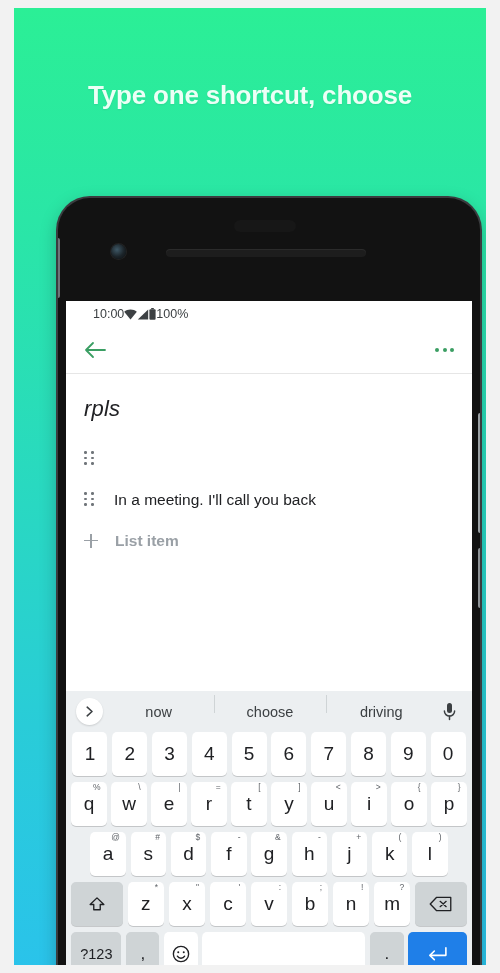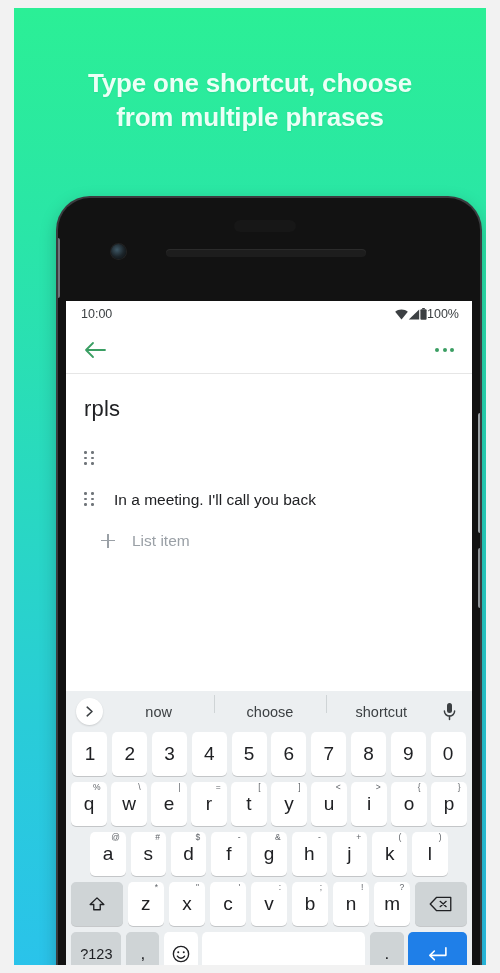--- a/index.html
+++ b/index.html
@@ -19,21 +19,21 @@
     top: 8px;
     width: 472px;
     height: 957px;
     background: linear-gradient(180deg, #2bef96 0%, #2ae6a6 22%, #29d8c2 52%, #29ccd8 75%, #2ac3ea 100%);
     overflow: hidden;
   }
 
   
   .headline {
     position: absolute;
-    top: 58px;
+    top: 70px;
     left: 0;
     width: 472px;
     text-align: center;
     color: #ecfff6;
     font-weight: bold;
     font-size: 26px;
     line-height: 34px;
     letter-spacing: -0.2px;
     text-shadow: 0 1px 2px rgba(0,0,0,0.07);
   }
@@ -102,22 +102,22 @@
     position: absolute;
     left: 8px; top: 103px;
     width: 406px; height: 687px;
     background: #ffffff;
     overflow: hidden;
   }
 
   
   .statusbar {
     height: 26px;
-    display: flex; align-items: center; justify-content: space-between;
-    padding: 0 13px 0 15px;
+    display: flex; align-items: center; 
+    padding: 0 13px 0 27px;
     font-size: 12.5px; color: #3c4043;
   }
   .status-right { display: flex; align-items: center; }
   .ic-wifi { width: 13px; height: 11px; display: block; }
   .ic-signal { width: 12px; height: 11px; display: block; }
   .ic-batt { width: 7px; height: 12px; display: block; }
   .batt-pct { font-size: 12.5px; }
 
   
   .appbar {
@@ -126,21 +126,21 @@
   }
   .ic-back { width: 22px; height: 20px; display: block; }
   .ic-more { display: flex; gap: 3.5px; align-items: center; }
   .ic-more i { width: 4px; height: 4px; border-radius: 50%; background: #3a9e63; display: block; }
 
   .divider { height: 1px; background: #e6e6e6; margin: 0 0 0 0; }
 
   
   .shortcut-title {
     padding: 22px 0 6px 18px;
-    font-size: 22px; color: #202124; letter-spacing: 0.2px;
+    font-size: 22px; color: #202124; letter-spacing: 0.2px; font-style: italic;
   }
 
   
   .phrase-list { padding-top: 10px; }
   .phrase-row {
     display: flex; align-items: center;
     height: 41px; padding: 0 16px 0 18px;
     position: relative;
   }
   .drag-handle {
@@ -169,21 +169,21 @@
     border-radius: 0 50% 50% 50%;
     transform: rotate(45deg);
   }
   .clear-btn {
     position: absolute; right: 19px; top: 50%; transform: translateY(-50%);
     width: 20px; height: 20px; border-radius: 50%; background: #6e7276;
     display: flex; align-items: center; justify-content: center;
   }
   .clear-btn svg { width: 11px; height: 11px; display: block; }
 
-  .addrow { display: flex; align-items: center; height: 41px; padding: 0 35px; }
+  .addrow { display: flex; align-items: center; height: 41px; padding: 0 18px; font-weight: bold; }
   .plus-ic {
     width: 14px; height: 14px; margin-right: 17px; position: relative; flex: 0 0 14px;
   }
   .plus-ic:before, .plus-ic:after {
     content: ""; position: absolute; background: #9aa0a6;
   }
   .plus-ic:before { left: 0; top: 6px; width: 14px; height: 1.6px; }
   .plus-ic:after { top: 0; left: 6.2px; height: 14px; width: 1.6px; }
   .addrow-label { font-size: 15.5px; color: #9aa0a6; }
 
@@ -266,21 +266,20 @@
   .key.enter { flex: 1.75; }
   .key svg { display: block; }
 </style>
 </head>
 <body>
 
 <div class="promo">
 
   <div class="headline">
     <div>Type one shortcut, choose</div>
-    <div>from multiple phrases</div>
   </div>
 
   <div class="phone">
     <div class="phone-left-btn"></div>
     <div class="phone-side-btn"></div>
     <div class="phone-side-btn2"></div>
 
     <div class="bezel-top">
       <div class="earpiece-notch"></div>
       <div class="front-cam"></div>
@@ -365,21 +364,21 @@
 
         <div class="suggestion-strip">
           <span class="sugg-expand">
             <svg viewBox="0 0 11 11">
               <path d="M3.2 1.2 L8 5.5 L3.2 9.8" stroke="#3c4043" stroke-width="1.6" fill="none" stroke-linecap="round" stroke-linejoin="round"></path>
             </svg>
           </span>
           <span class="sugg-items">
             <span class="sugg">now</span>
             <span class="sugg">choose</span>
-            <span class="sugg">shortcut</span>
+            <span class="sugg">driving</span>
           </span>
           <span class="mic-btn">
             <svg viewBox="0 0 15 19">
               <rect x="5" y="1" width="5" height="10" rx="2.5" fill="#3c4043"></rect>
               <path d="M2.4 9 A5.1 5.1 0 0 0 12.6 9" stroke="#3c4043" stroke-width="1.5" fill="none" stroke-linecap="round"></path>
               <path d="M7.5 14.2 L7.5 17.6" stroke="#3c4043" stroke-width="1.5" stroke-linecap="round"></path>
             </svg>
           </span>
         </div>
 

